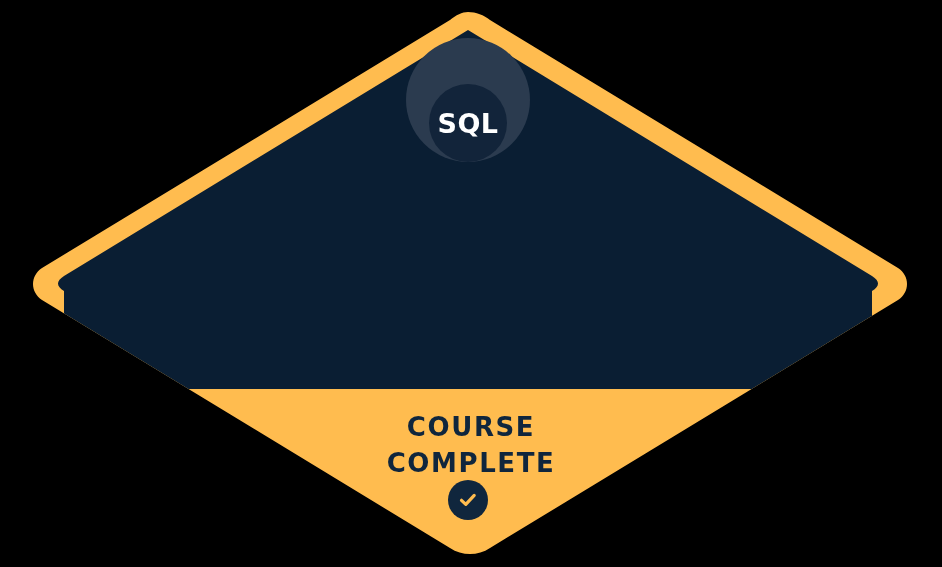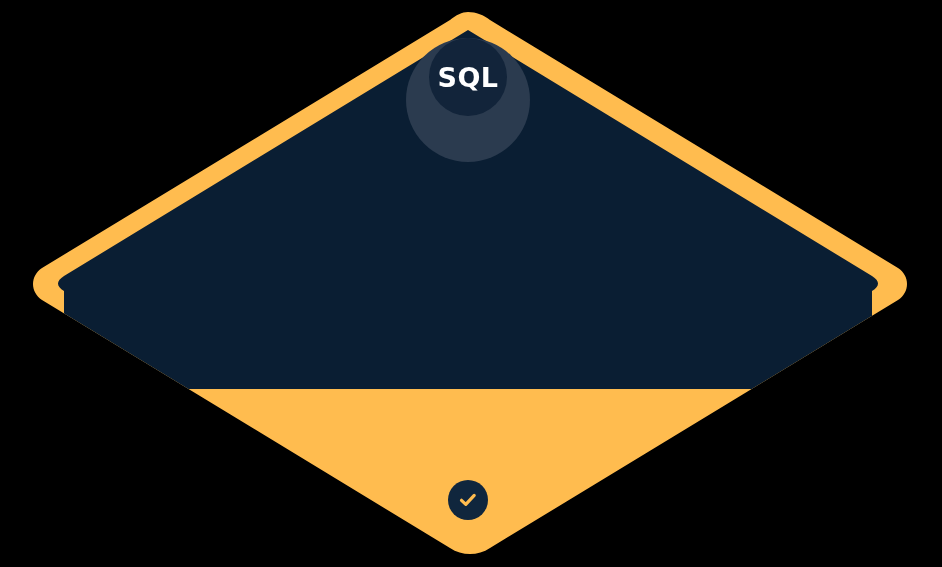--- a/index.html
+++ b/index.html
@@ -34,21 +34,21 @@
   
   .sql-emblem {
     position: absolute;
     left: 406px;
     top: 38px;
     width: 124px;
     height: 124px;
     border-radius: 50%;
     background: #2b3b4f;
     display: flex;
-    align-items: flex-start;
+    align-items: flex-end;
     justify-content: center;
   }
   .sql-emblem-inner {
     width: 78px;
     height: 78px;
     border-radius: 50%;
     background: #12243a;
     display: flex;
     align-items: center;
     justify-content: center;
@@ -142,20 +142,24 @@
     </g>
   </svg>
 
   <div class="sql-emblem">
     <div class="sql-emblem-inner">
       <span class="sql-emblem-label">SQL</span>
     </div>
   </div>
 
 
+  <div class="status-block">
+    <div class="status-line">COURSE</div>
+    <div class="status-line">COMPLETE</div>
+  </div>
 
   <div class="status-check">
     <svg width="22" height="22" viewBox="0 0 22 22" xmlns="http://www.w3.org/2000/svg">
       <path d="M 4.5 11.3 L 8.8 15.4 L 17.2 6.4" fill="none" stroke="#ffbc4f" stroke-width="3.2" stroke-linecap="round" stroke-linejoin="round"></path>
     </svg>
   </div>
 
 </div>
 
 </body></html>

